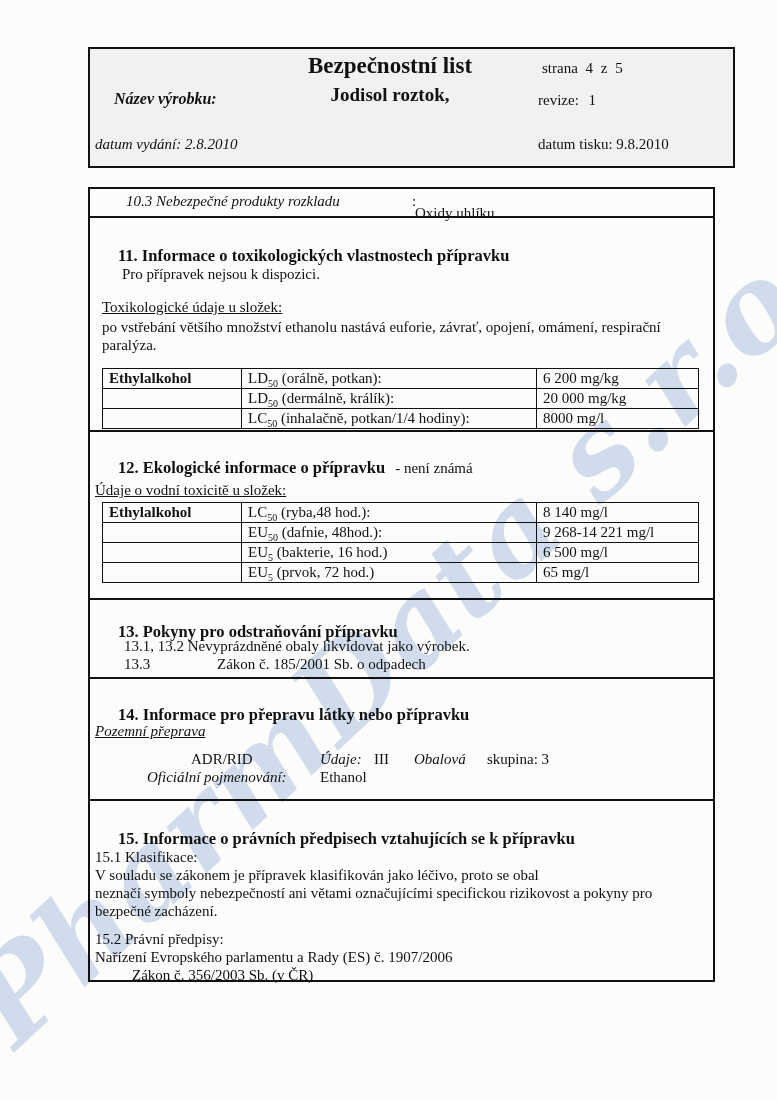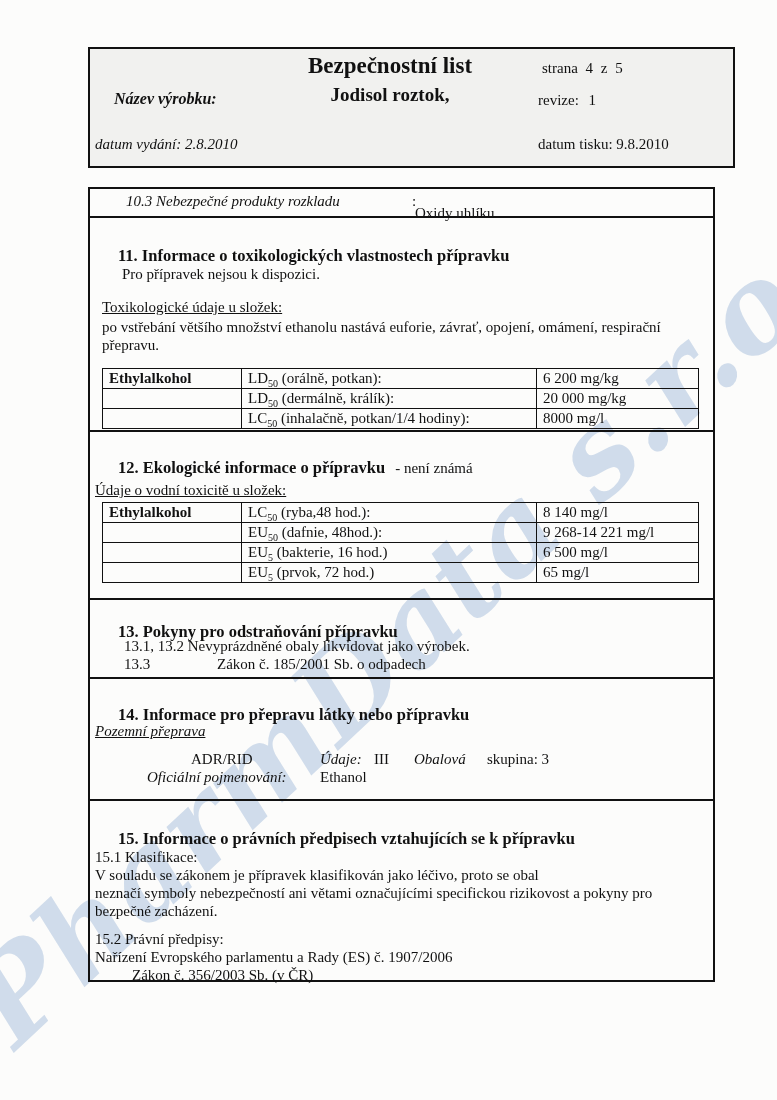--- a/index.html
+++ b/index.html
@@ -82,21 +82,21 @@
       <span class="abs" style="left:322px;top:4px;">:</span>
     <span class="abs" style="left:325px;top:16px;">Oxidy uhlíku.</span>
   </div>
 
   <div class="sec sec-11">
     <h2 style="left:12px;top:12px;">11. Informace o toxikologických vlastnostech přípravku</h2>
     <span class="abs" style="left:32px;top:48px;">Pro přípravek nejsou k dispozici.</span>
     <span class="abs uline" style="left:12px;top:81px;">Toxikologické údaje u složek:</span>
     <div class="abs" style="left:12px;top:100px;width:625px;line-height:18px;">
       <div>po vstřebání většího množství ethanolu nastává euforie, závrať, opojení, omámení, respirační</div>
-      <div>přepravu.</div>
+      <div>paralýza.</div>
     </div>
     <table class="dt" style="left:12px;top:150px;width:575px;">
       <tbody>
           <tr>
         <td class="c1">Ethylalkohol</td>
         <td class="c2"><span>LD</span><sub>50</sub><span> (orálně, potkan):</span></td>
         <td class="c3">6 200 mg/kg</td>
       </tr>
       <tr>
         <td class="c1"></td>

